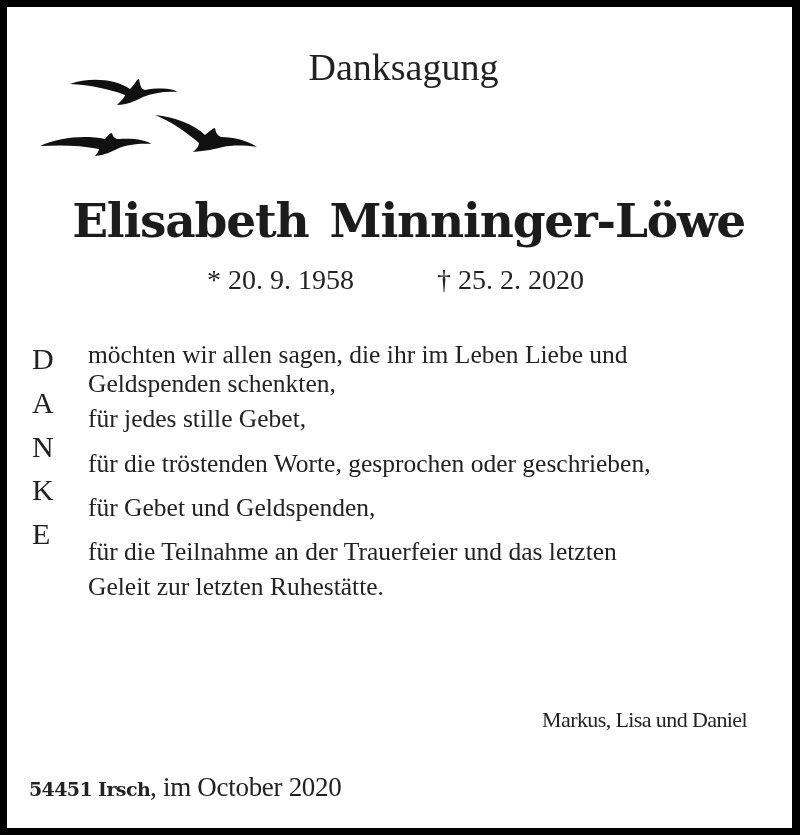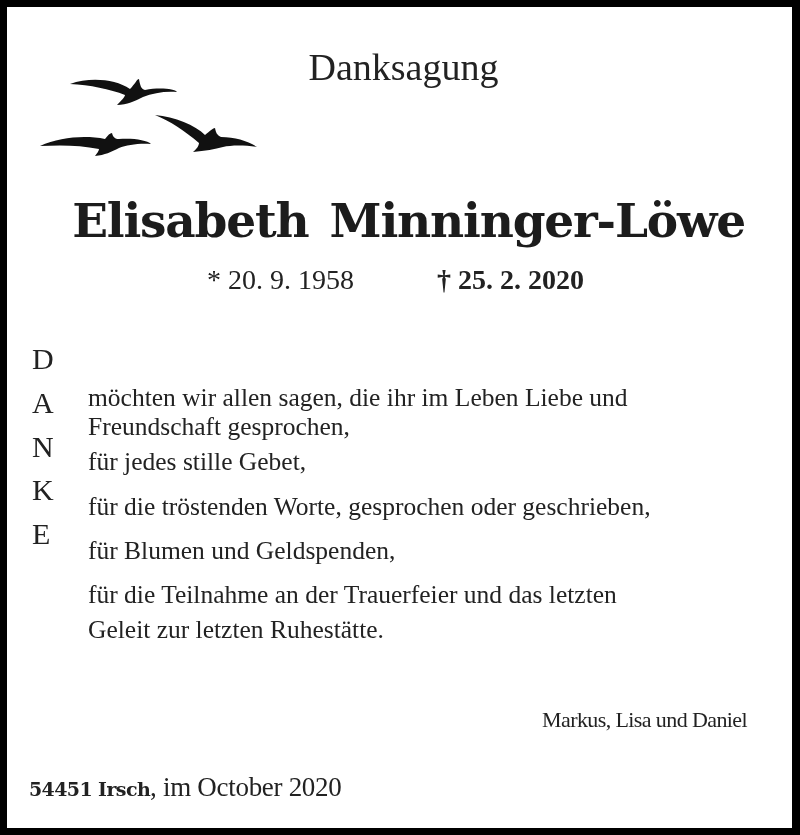--- a/index.html
+++ b/index.html
@@ -18,31 +18,31 @@
     .name {
       position: absolute; left: 0; right: 0; top: 186px; text-align: center;
       font-family: "DejaVu Serif", serif; font-weight: bold; font-size: 47px;
       letter-spacing: -1.2px; color: #1c1c1c; word-spacing: 6px; padding-left: 18px;
     }
     .dates {
       position: absolute; top: 257px; left: 0; right: 0;
       font-family: "Liberation Serif", serif; font-size: 28px; color: #222;
     }
     .dates .born { position: absolute; left: 200px; }
-    .dates .died { position: absolute; left: 430px; font-weight: bold; }
+    .dates .died { position: absolute; left: 430px; }
     .danke-letters {
       position: absolute; left: 25px; top: 335px; width: 30px;
       font-family: "Liberation Serif", serif; font-size: 30px; color: #222;
     }
     .danke-letters span { position: absolute; left: 0; }
     .body-lines {
       position: absolute; left: 81px; top: 332px; right: 10px;
       font-family: "Liberation Serif", serif; font-size: 25.5px; color: #222; line-height: 31px;
     }
-    .body-lines div { position: absolute; left: 0; white-space: nowrap; margin-top: 43px; }
+    .body-lines div { position: absolute; left: 0; white-space: nowrap; }
     .closing {
       position: absolute; left: 81px; top: 632px;
       font-family: "DejaVu Sans Condensed", "DejaVu Sans", sans-serif; font-size: 22px;
       color: #222; letter-spacing: -0.8px; word-spacing: -2px;
     }
     .signers {
       position: absolute; right: 45px; top: 700px;
       font-family: "Liberation Serif", serif; font-size: 22px; color: #222;
       letter-spacing: -0.6px;
     }
@@ -79,24 +79,24 @@
   <div class="danke-letters">
     <span style="top:0px">D</span>
     <span style="top:44px">A</span>
     <span style="top:88px">N</span>
     <span style="top:131px">K</span>
     <span style="top:175px">E</span>
   </div>
 
   <div class="body-lines">
     <div style="top:0px">möchten wir allen sagen, die ihr im Leben Liebe und</div>
-    <div style="top:29px">Freundschaft gesprochen,</div>
+    <div style="top:29px">Geldspenden schenkten,</div>
     <div style="top:64px">für jedes stille Gebet,</div>
     <div style="top:109px">für die tröstenden Worte, gesprochen oder geschrieben,</div>
-    <div style="top:153px">für Blumen und Geldspenden,</div>
+    <div style="top:153px">für Gebet und Geldspenden,</div>
     <div style="top:197px">für die Teilnahme an der Trauerfeier und das letzten</div>
     <div style="top:232px">Geleit zur letzten Ruhestätte.</div>
   </div>
 
 
   <div class="signers">Markus, Lisa und Daniel</div>
 
   <div class="place"><b>54451 Irsch</b><span>, im October 2020</span></div>
 </div>
 

